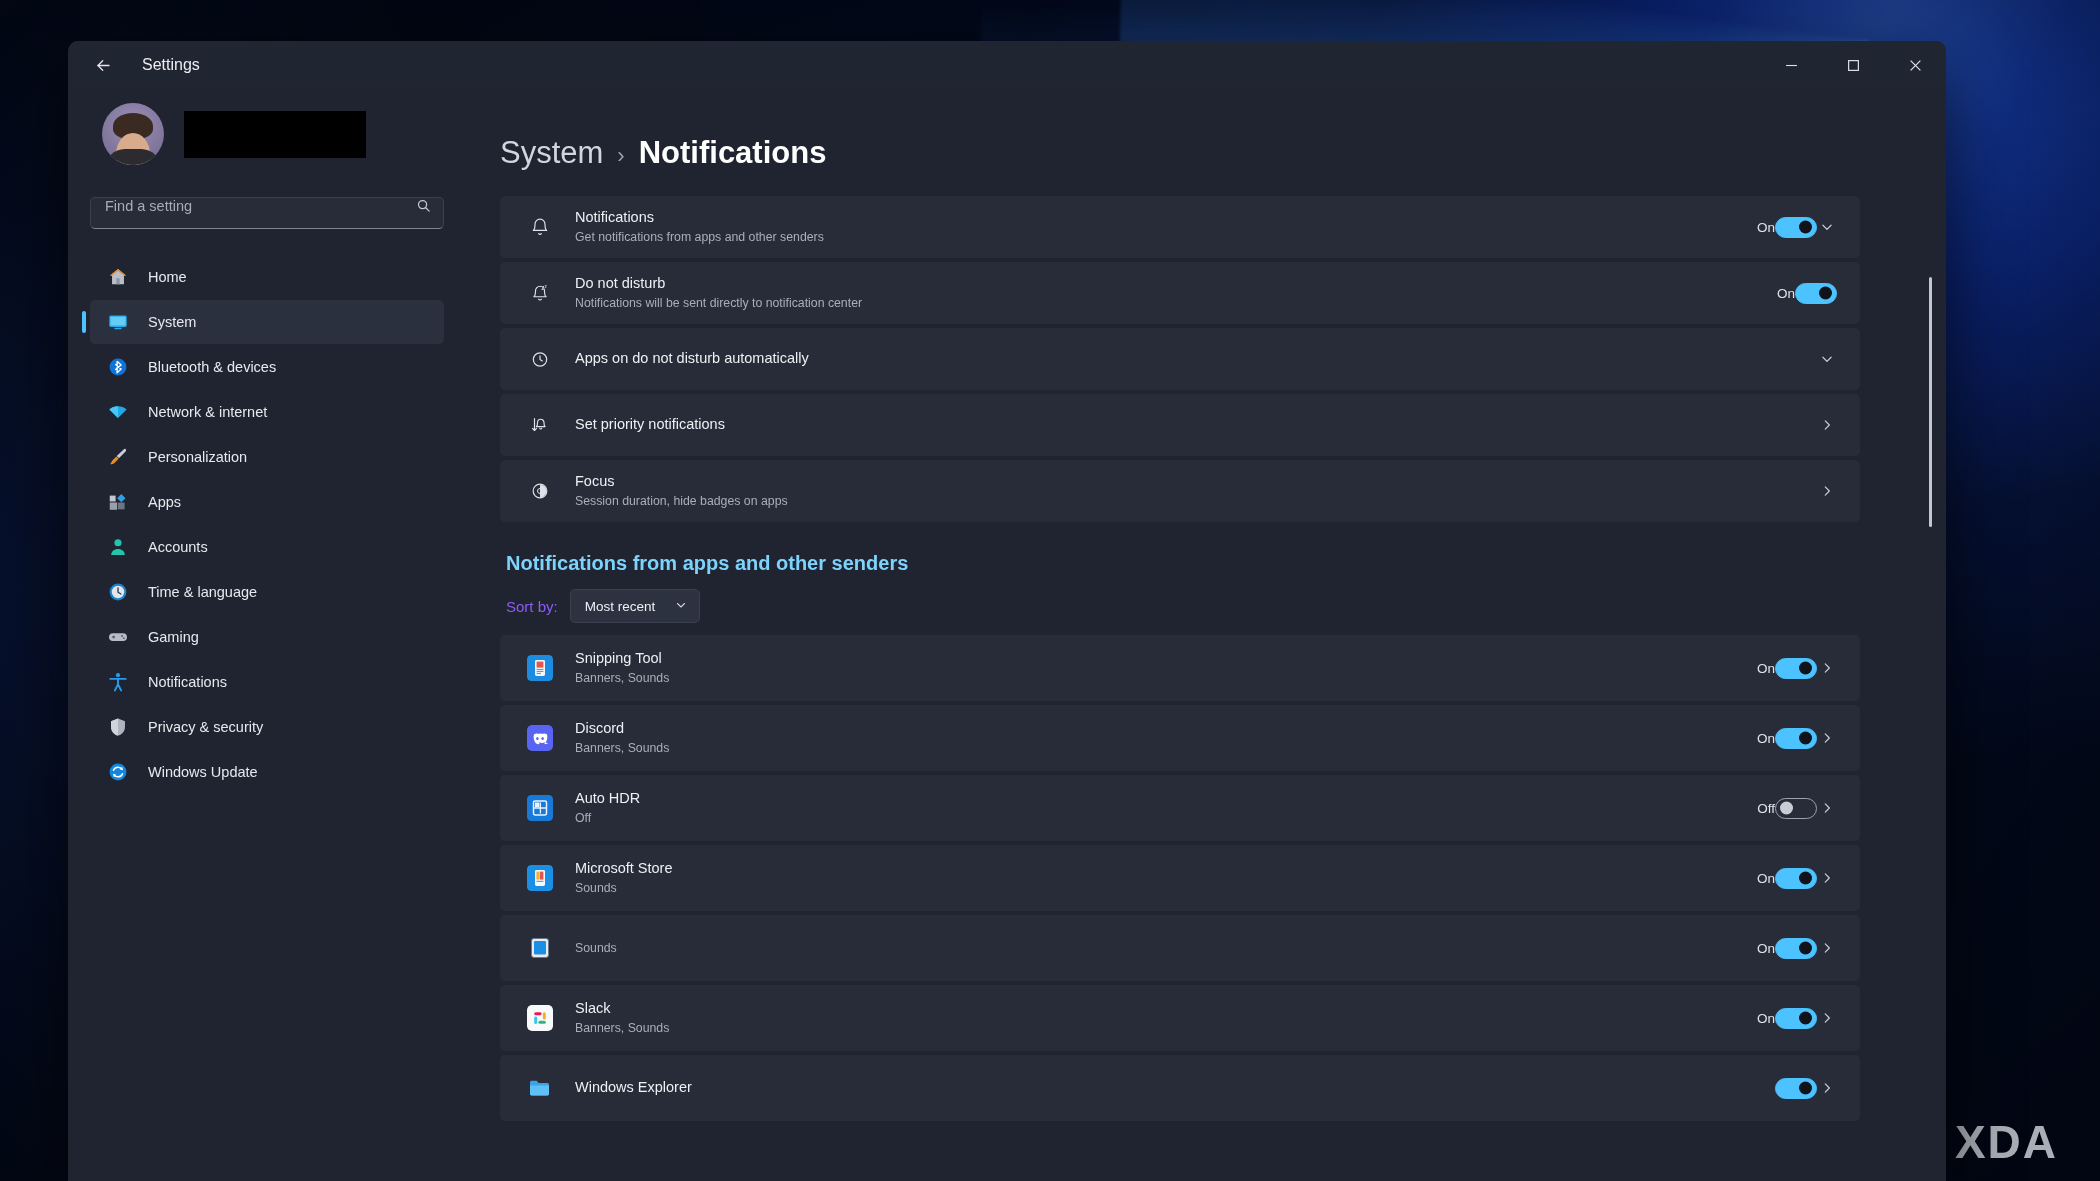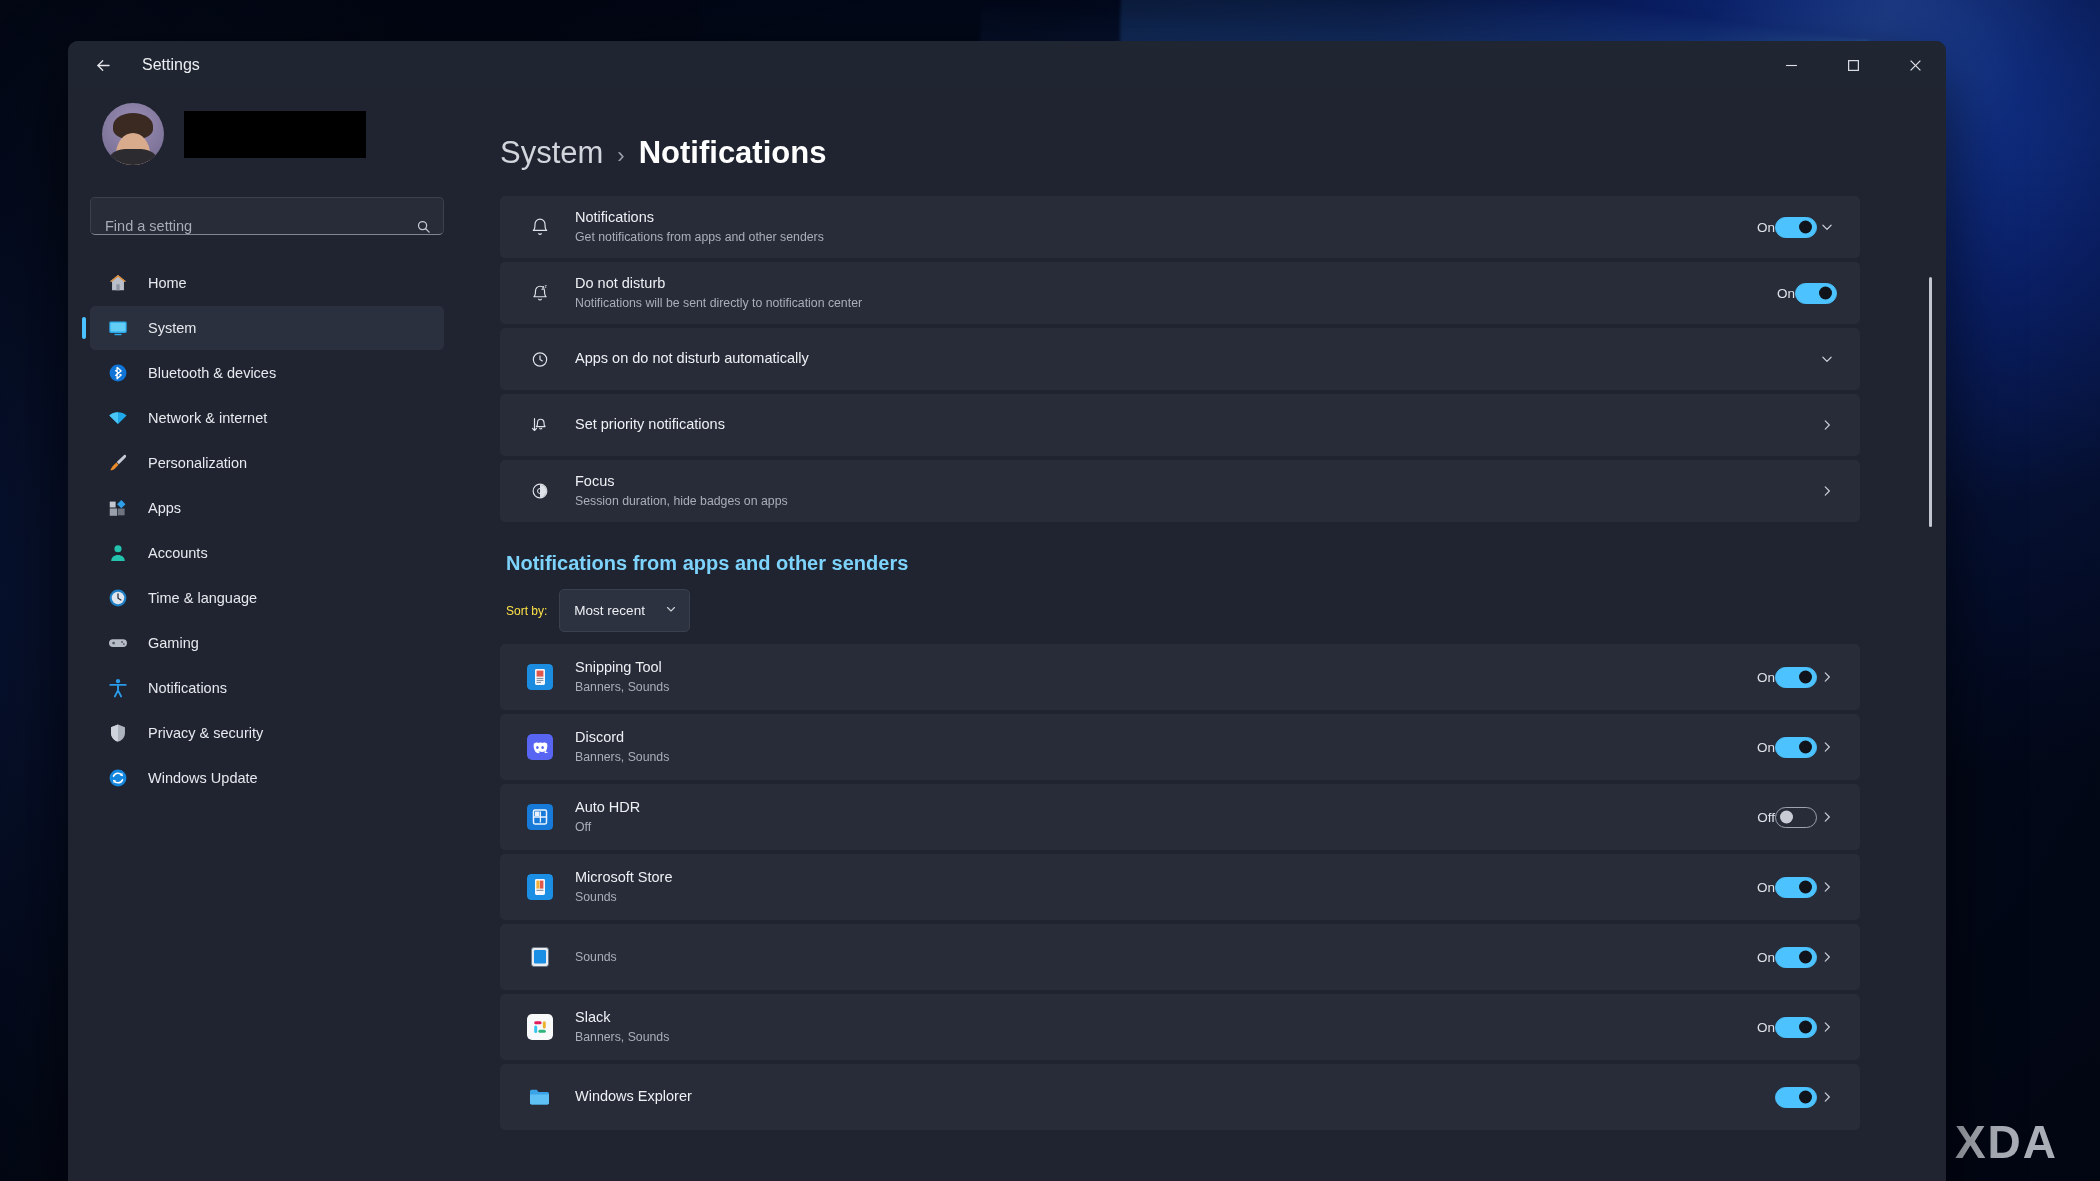--- a/index.html
+++ b/index.html
@@ -147,26 +147,26 @@
     position: absolute; left: 50%; bottom: -4px; transform: translateX(-50%);
     width: 56px; height: 20px; border-radius: 26px 26px 0 0;
     background: #2c2c30;
   }
   #account-name-redacted {
     width: 182px; height: 47px; background: #000;
   }
 
   #search-box {
     margin: 26px 0 0 0;
-    height: 38px;
+    height: 32px;
     background: #272c38;
     border: 1px solid #3a404e;
     border-bottom: 1px solid #7f8794;
     border-radius: 5px;
-    display: flex; align-items: flex-end;
+    display: flex; align-items: flex-start;
     padding: 0 12px 0 14px;
   }
   #search-input {
     flex: 1; background: transparent; border: none; outline: none;
     color: #c9ccd4; font-size: 14.5px; font-family: "Liberation Sans", sans-serif;
   }
   #search-input::placeholder { color: #a8acb6; }
   #search-icon { color: #c5c9d2; display: flex; }
 
   #nav { margin-top: 26px; }
@@ -233,23 +233,23 @@
   .toggle.on .knob { right: 4px; background: #10131a; }
   .toggle.off .knob { left: 4px; background: #c9ccd4; }
 
   .chev { color: #c9ccd4; display: flex; align-items: center; justify-content: center; width: 20px; }
 
   .section-head {
     font-size: 20px; font-weight: 700; color: #7dd3fc;
     margin: 30px 0 0 6px;
   }
   #sortrow { display: flex; align-items: center; gap: 12px; margin: 14px 0 12px 6px; }
-  #sort-label { font-size: 12px; color: #fde047; }
+  #sort-label { font-size: 15px; color: #8b5cf6; }
   #sort-select {
-    height: 43px; background: #2c3240; border: 1px solid #3a404e; border-radius: 5px;
+    height: 34px; background: #2c3240; border: 1px solid #3a404e; border-radius: 5px;
     display: flex; align-items: center; gap: 20px; padding: 0 12px 0 14px;
     font-size: 13.5px; color: #eef0f4; cursor: pointer;
   }
 
   
   .app-row { min-height: 66px; }
   .app-ico {
     width: 26px; height: 26px; flex: 0 0 26px; border-radius: 4px;
     display: flex; align-items: center; justify-content: center;
     font-size: 13px; color: #fff; overflow: hidden; position: relative;

